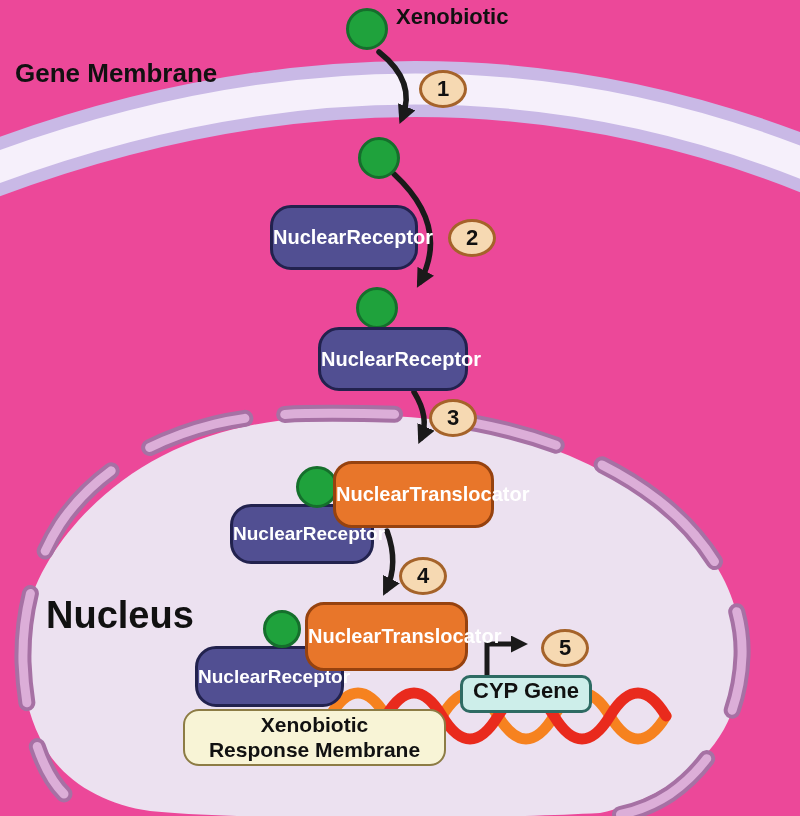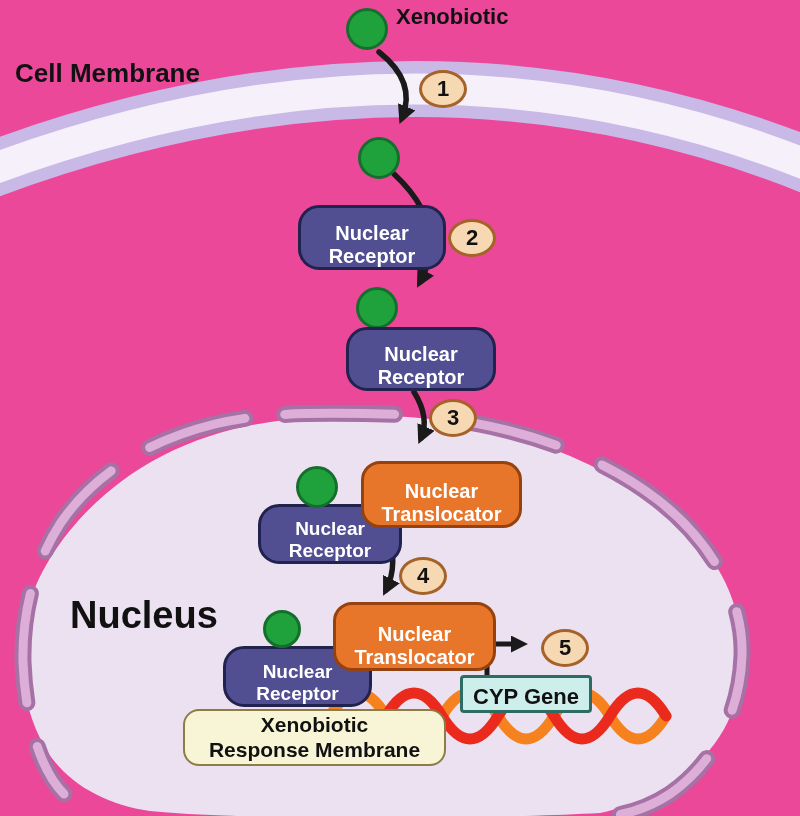--- a/index.html
+++ b/index.html
@@ -21,33 +21,33 @@
     font-family:"Liberation Sans","DejaVu Sans",sans-serif;
   }
   .bg{position:absolute;left:0;top:0;width:800px;height:816px;}
   .abs{position:absolute;}
   .lbl{font-weight:bold;color:var(--c-text);white-space:nowrap;}
   .molecule{
     position:absolute;border-radius:50%;
     background:var(--c-green);border:3px solid var(--c-green-border);
   }
   .pbox{
-    position:absolute;display:flex;flex-direction:column;align-items:center;justify-content:flex-end;
-    text-align:center;font-weight:bold;color:#ffffff;line-height:1.12;margin-left:28px;
+    position:absolute;display:flex;align-items:center;justify-content:flex-start;
+    text-align:center;font-weight:bold;color:#ffffff;line-height:1.12;
   }
   .receptor{background:var(--c-purple);border:3px solid var(--c-purple-border);border-radius:21px;font-size:20px;}
   .transloc{background:var(--c-orange);border:3px solid var(--c-orange-border);border-radius:19px;font-size:20px;}
   .xre{
     position:absolute;display:flex;flex-direction:column;align-items:center;justify-content:center;
     background:var(--c-xre);border:2px solid var(--c-xre-border);border-radius:16px;
     font-weight:bold;color:var(--c-text);font-size:21px;line-height:1.18;text-align:center;
   }
   .cyp{
-    position:absolute;display:flex;align-items:flex-end;justify-content:center;
-    background:var(--c-cyp);border:3px solid var(--c-cyp-border);border-radius:4px;
+    position:absolute;display:flex;align-items:flex-start;justify-content:center;
+    background:var(--c-cyp);border:3px solid var(--c-cyp-border);border-radius:10px;
     font-weight:bold;color:var(--c-text);font-size:22px;
   }
   .badge{
     position:absolute;width:48px;height:38px;border-radius:50%;
     background:var(--c-badge);border:3px solid var(--c-badge-border);
     display:flex;align-items:center;justify-content:center;
     font-weight:bold;font-size:22px;color:var(--c-text);
   }
   svg .membrane-outer{stroke:var(--c-membrane);}
   svg .membrane-inner{stroke:var(--c-membrane-inner);}
@@ -105,22 +105,22 @@
       <path class="arrow" d="M 379 52 Q 417 82 402 118" marker-end="url(#ah)"></path>
       <path class="arrow" d="M 394 174 Q 450 226 420 282" marker-end="url(#ah)"></path>
       <path class="arrow" d="M 414 392 Q 430 418 421 438" marker-end="url(#ah)"></path>
       <path class="arrow" d="M 387 531 Q 399 564 386 590" marker-end="url(#ah)"></path>
     </g>
 
     <path class="arrow" d="M 487 676 L 487 644 L 522 644" stroke-width="5" stroke-linejoin="miter" marker-end="url(#ah)"></path>
   </svg>
 
   <div class="abs lbl" style="left:396px;top:4px;font-size:22px;">Xenobiotic</div>
-  <div class="abs lbl" style="left:15px;top:58px;font-size:26px;">Cell Membrane</div>
-  <div class="abs lbl" style="left:46px;top:594px;font-size:38px;margin-left:24px;">Nucleus</div>
+  <div class="abs lbl" style="left:15px;top:58px;font-size:26px;">Gene Membrane</div>
+  <div class="abs lbl" style="left:46px;top:594px;font-size:38px;">Nucleus</div>
 
   <div class="molecule" style="left:346px;top:8px;width:42px;height:42px;"></div>
   <div class="molecule" style="left:358px;top:137px;width:42px;height:42px;"></div>
   <div class="molecule" style="left:356px;top:287px;width:42px;height:42px;"></div>
 
   <div class="pbox receptor" style="left:270px;top:205px;width:148px;height:65px;">
     <span>Nuclear</span>
     <span>Receptor</span>
   </div>
 

